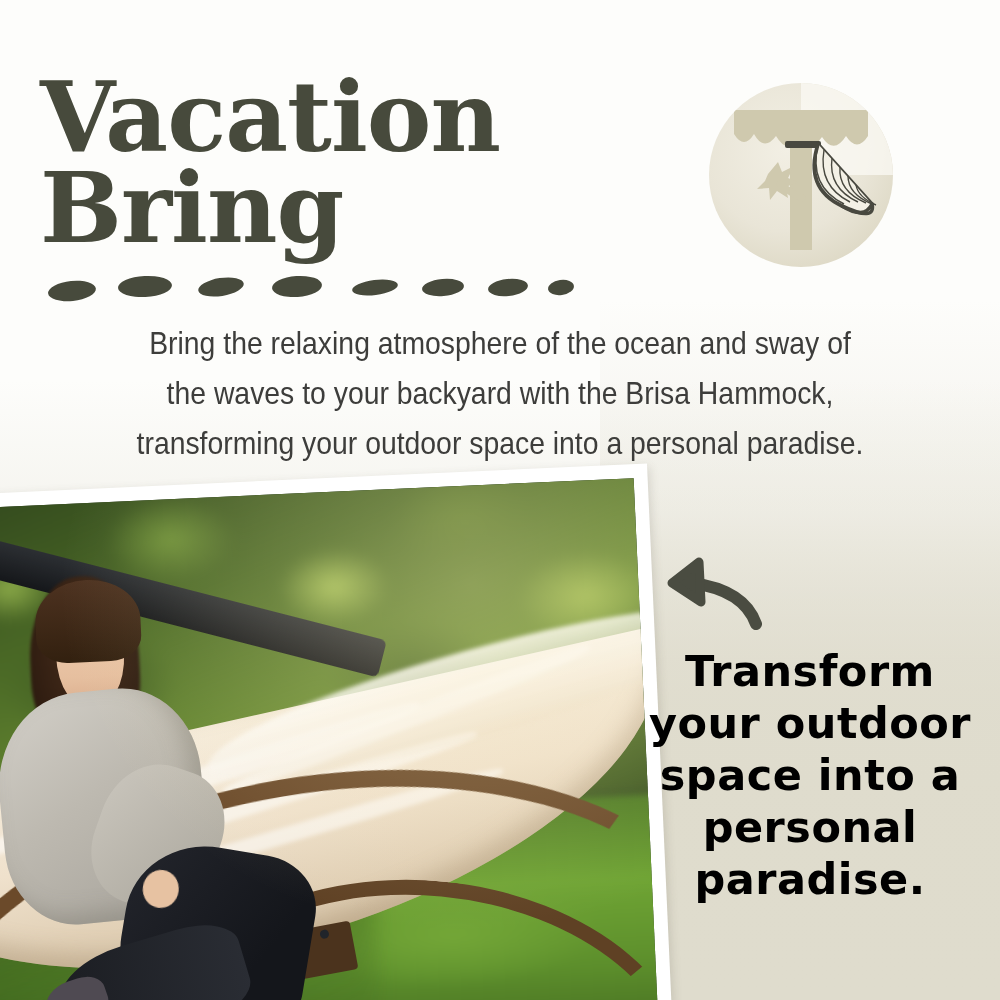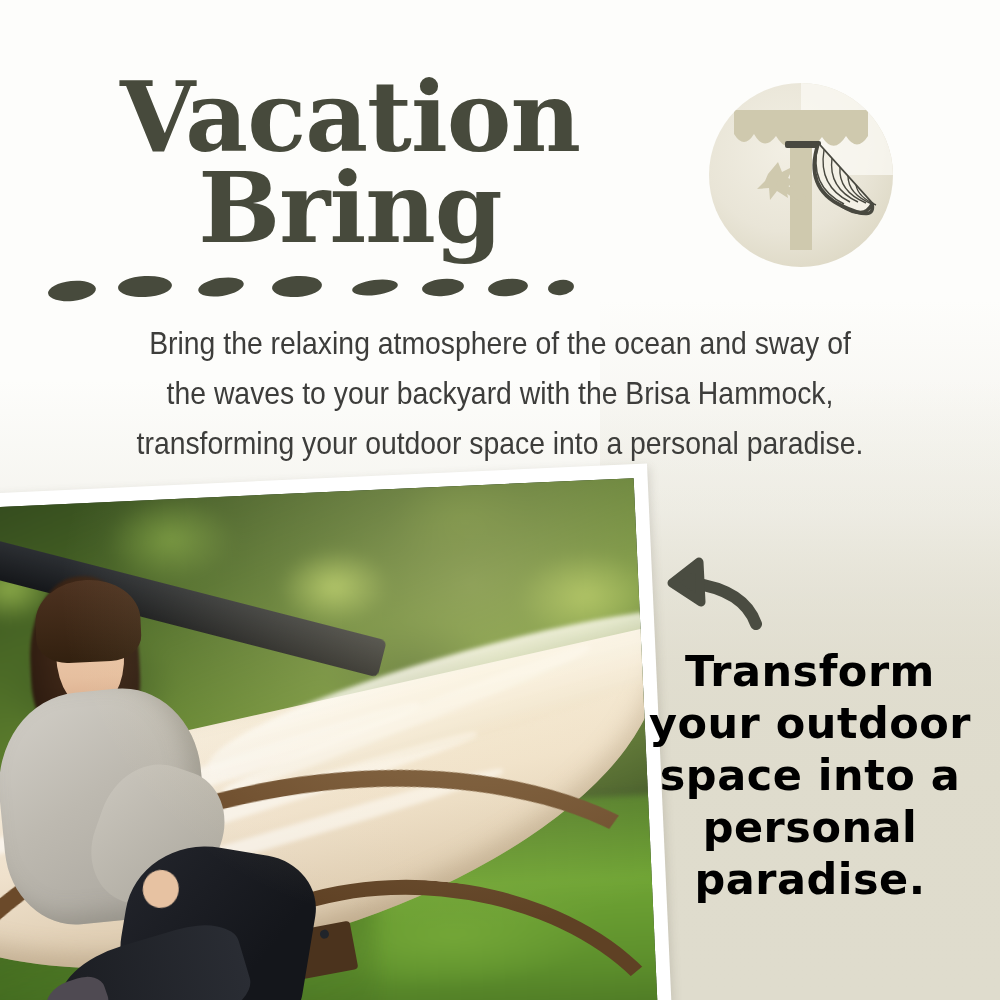--- a/index.html
+++ b/index.html
@@ -59,21 +59,20 @@
     top: 0;
     width: 1000px;
     height: 480px;
   }
 
   .title-block {
     position: absolute;
     left: 40px;
     top: 72px;
     width: 620px;
-    text-align: center;
   }
   .title-line {
     font-family: "DejaVu Serif", serif;
     font-weight: bold;
     color: #474a3c;
     letter-spacing: -1px;
     line-height: 0.94;
   }
   .title-line-1 { font-size: 97px; }
   .title-line-2 { font-size: 97px; }

